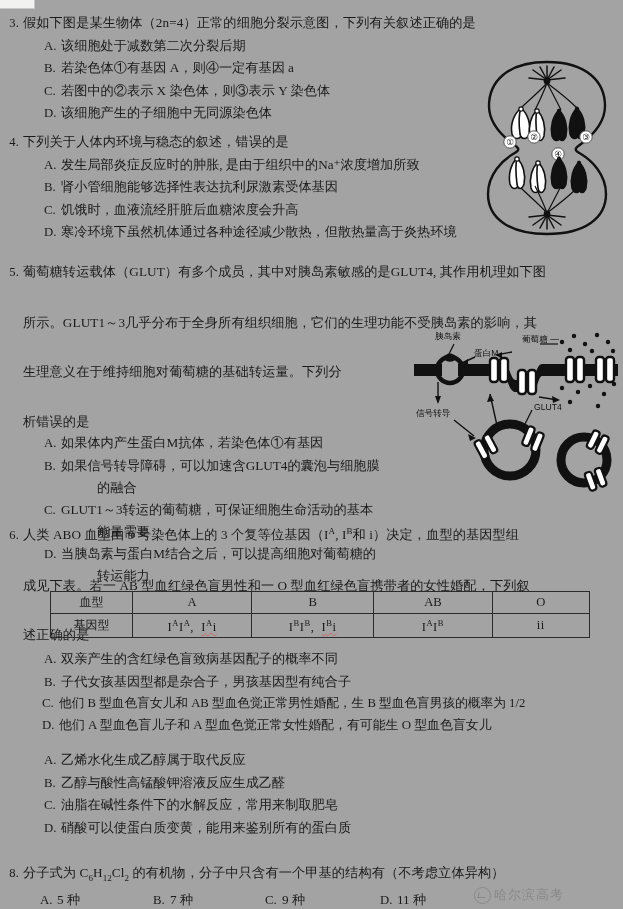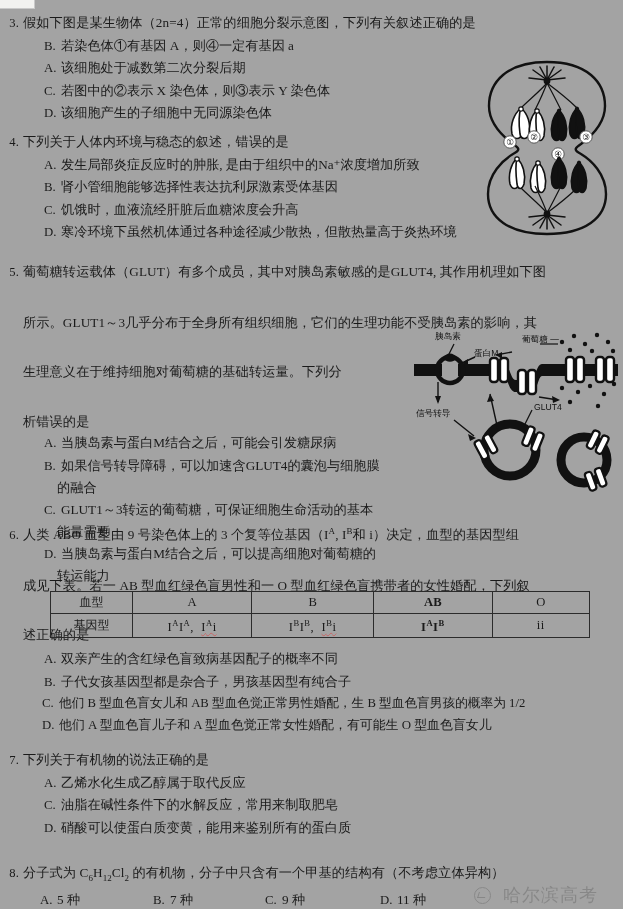--- a/index.html
+++ b/index.html
@@ -53,21 +53,21 @@
     padding-left: 44px;
     font-size: 13.2px;
     line-height: 21.5px;
     white-space: pre;
   }
   .opt .ol {
     display: inline-block;
     width: 17px;
     font-size: 12.8px;
   }
-  .opt-cont { padding-left: 57px; }
+  .opt-cont { padding-left: 97px; }
   .lat { font-family: "Liberation Serif", serif; }
   sup, sub { font-size: 68%; }
 
   
   .bloodtable {
     position: absolute;
     left: 50px;
     top: 591px;
     width: 540px;
     border-collapse: collapse;
@@ -76,21 +76,21 @@
   .bloodtable td {
     border: 1px solid #2b2b2b;
     text-align: center;
     height: 21px;
     padding: 0 2px;
     line-height: 19px;
   }
   .bloodtable td.head { width: 83px; font-size: 12px; }
   .bloodtable td.c1 { width: 122px; }
   .bloodtable td.c2 { width: 125px; }
-  .bloodtable td.c3 { width: 122px; font-weight: bold; }
+  .bloodtable td.c3 { width: 122px; }
   .bloodtable td.c4 { width: 100px; }
   .gt { letter-spacing: 0.5px; }
   .wavy {
     text-decoration: underline;
     text-decoration-style: wavy;
     text-decoration-color: #c86464;
     text-decoration-thickness: 1px;
   }
 
   
@@ -121,25 +121,25 @@
 
   
   .watermark {
     position: absolute;
     left: 474px;
     top: 884px;
     width: 146px;
     height: 22px;
     display: flex;
     align-items: center;
-    gap: 12px;
+    gap: 3px;
     opacity: 0.30;
     color: #4a4a4a;
     font-family: "Liberation Sans", sans-serif;
-    font-size: 18px;
+    font-size: 13px;
     letter-spacing: 1px;
   }
   .wm-logo {
     width: 15px; height: 15px;
     border-radius: 50%;
     border: 1.4px solid #4a4a4a;
     position: relative;
     flex: 0 0 auto;
   }
   .wm-logo::after {
@@ -154,40 +154,40 @@
 </style>
 </head>
 <body>
 
 <div class="page">
 
   <div class="scan-corner"></div>
 
   <div class="q" style="top:12px">
     <div class="qline"><span class="num">3.</span><span>假如下图是某生物体（2n=4）正常的细胞分裂示意图，下列有关叙述正确的是</span></div>
+    <div class="opt"><span class="ol">A.</span><span>该细胞处于减数第二次分裂后期</span></div>
     <div class="opt"><span class="ol">B.</span><span>若染色体①有基因 A，则④一定有基因 a</span></div>
-    <div class="opt"><span class="ol">A.</span><span>该细胞处于减数第二次分裂后期</span></div>
     <div class="opt"><span class="ol">C.</span><span>若图中的②表示 X 染色体，则③表示 Y 染色体</span></div>
     <div class="opt"><span class="ol">D.</span><span>该细胞产生的子细胞中无同源染色体</span></div>
   </div>
 
   <div class="q" style="top:131px">
     <div class="qline"><span class="num">4.</span><span>下列关于人体内环境与稳态的叙述，错误的是</span></div>
     <div class="opt"><span class="ol">A.</span><span>发生局部炎症反应时的肿胀, 是由于组织中的Na⁺浓度增加所致</span></div>
     <div class="opt"><span class="ol">B.</span><span>肾小管细胞能够选择性表达抗利尿激素受体基因</span></div>
     <div class="opt"><span class="ol">C.</span><span>饥饿时，血液流经肝脏后血糖浓度会升高</span></div>
     <div class="opt"><span class="ol">D.</span><span>寒冷环境下虽然机体通过各种途径减少散热，但散热量高于炎热环境</span></div>
   </div>
 
   <div class="q" style="top:261px">
     <div class="qline"><span class="num">5.</span><span>葡萄糖转运载体（GLUT）有多个成员，其中对胰岛素敏感的是GLUT4, 其作用机理如下图</span></div>
     <div class="qline indent-stem">所示。GLUT1～3几乎分布于全身所有组织细胞，它们的生理功能不受胰岛素的影响，其</div>
     <div class="qline indent-stem">生理意义在于维持细胞对葡萄糖的基础转运量。下列分</div>
     <div class="qline indent-stem">析错误的是</div>
-    <div class="opt"><span class="ol">A.</span><span>当胰岛素与蛋白M结合之后，可能会引发糖尿病</span></div>
+    <div class="opt"><span class="ol">A.</span><span>如果体内产生蛋白M抗体，若染色体①有基因</span></div>
     <div class="opt"><span class="ol">B.</span><span>如果信号转导障碍，可以加速含GLUT4的囊泡与细胞膜</span></div>
     <div class="opt opt-cont">的融合</div>
     <div class="opt"><span class="ol">C.</span><span>GLUT1～3转运的葡萄糖，可保证细胞生命活动的基本</span></div>
     <div class="opt opt-cont">能量需要</div>
     <div class="opt"><span class="ol">D.</span><span>当胰岛素与蛋白M结合之后，可以提高细胞对葡萄糖的</span></div>
     <div class="opt opt-cont">转运能力</div>
   </div>
 
   <div class="q" style="top:521px">
     <div class="qline"><span class="num">6.</span><span>人类 ABO 血型由 9 号染色体上的 3 个复等位基因（I<sup>A</sup>, I<sup>B</sup>和 i）决定，血型的基因型组</span></div>
@@ -215,22 +215,22 @@
     </table>
 
   <div class="q" style="top:648px">
     <div class="opt"><span class="ol">A.</span><span>双亲产生的含红绿色盲致病基因配子的概率不同</span></div>
     <div class="opt"><span class="ol">B.</span><span>子代女孩基因型都是杂合子，男孩基因型有纯合子</span></div>
     <div class="opt" style="padding-left:42px;font-size:12.7px"><span class="ol">C.</span><span>他们 B 型血色盲女儿和 AB 型血色觉正常男性婚配，生 B 型血色盲男孩的概率为 1/2</span></div>
     <div class="opt" style="padding-left:42px;font-size:12.9px"><span class="ol">D.</span><span>他们 A 型血色盲儿子和 A 型血色觉正常女性婚配，有可能生 O 型血色盲女儿</span></div>
   </div>
 
   <div class="q" style="top:749px">
-    <div class="qline"><span class="num">7.</span><span>下列关于有机物的说法正确的是</span></div>
     <div class="opt"><span class="ol">A.</span><span>乙烯水化生成乙醇属于取代反应</span></div>
+    <div class="opt"><span class="ol">B.</span><span>乙醇与酸性高锰酸钾溶液反应生成乙醛</span></div>
     <div class="opt"><span class="ol">C.</span><span>油脂在碱性条件下的水解反应，常用来制取肥皂</span></div>
     <div class="opt"><span class="ol">D.</span><span>硝酸可以使蛋白质变黄，能用来鉴别所有的蛋白质</span></div>
   </div>
 
   <div class="q" style="top:862px">
     <div class="qline"><span class="num">8.</span><span>分子式为 </span><span class="lat">C<sub>6</sub>H<sub>12</sub>Cl<sub>2</sub></span><span> 的有机物，分子中只含有一个甲基的结构有（不考虑立体异构）</span></div>
     <div class="opt" style="padding-left:40px"><span style="display:inline-block;width:113px"><span class="ol">A.</span><span>5 种</span></span><span style="display:inline-block;width:112px"><span class="ol">B.</span><span>7 种</span></span><span style="display:inline-block;width:115px"><span class="ol">C.</span><span>9 种</span></span><span style="display:inline-block"><span class="ol">D.</span><span>11 种</span></span></div>
   </div>
 
   <div class="fig-cell">

